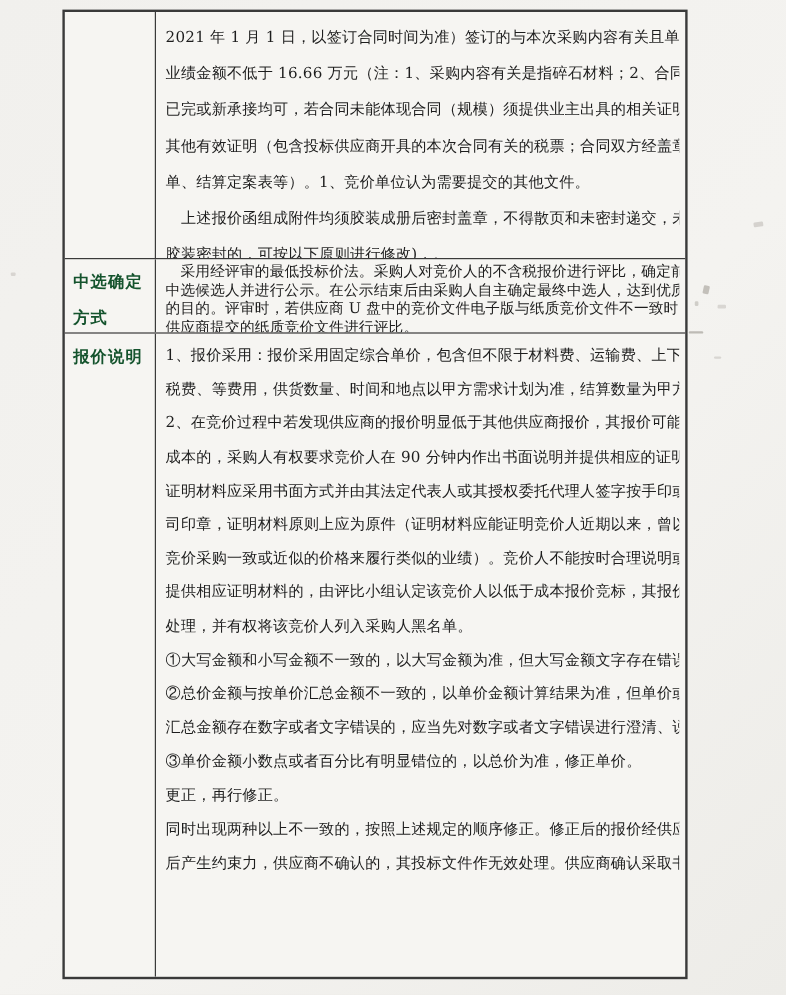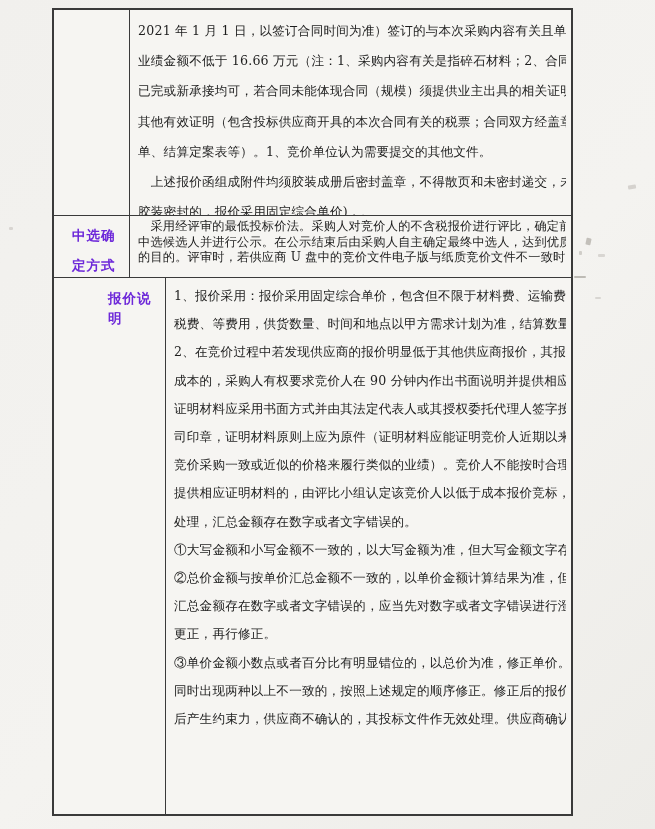--- a/index.html
+++ b/index.html
@@ -25,29 +25,30 @@
     background: #f6f5f2;
     display: grid;
     grid-template-rows: 205px 62px 1fr;
   }
   .t-row { display: flex; min-height: 0; overflow: hidden; }
   .t-row + .t-row { border-top: 1.5px solid #3a3a3a; }
   .cell-label {
     width: 76px;
     flex: 0 0 76px;
     border-right: 1.5px solid #3a3a3a;
-    padding: 4px 3px 0 18px;
+    padding: 4px 3px 0 7px;
     font-size: 13.5px;
     font-weight: bold;
     letter-spacing: 1px;
     line-height: 30px;
-    color: #6d28d9;
+    color: #14532d;
     overflow: hidden;
+    font-family: Liberation Serif, serif;
   }
-  .row-3 .cell-label { padding-top: 10px; line-height: 20px; margin-left: 36px; }
+  .row-3 .cell-label { padding-top: 10px; line-height: 20px; }
   .cell-content {
     flex: 1 1 auto;
     padding: 1px 5px 0 8px;
     color: #1d1d1d;
     overflow: hidden;
   }
   .tline {
     white-space: pre;
     overflow: hidden;
     letter-spacing: 0.2px;
@@ -82,50 +83,51 @@
 
     <div class="t-row row-1">
       <div class="cell-label"></div>
       <div class="cell-content">
           <div class="tline">2021 年 1 月 1 日，以签订合同时间为准）签订的与本次采购内容有关且单个合同</div>
           <div class="tline">业绩金额不低于 16.66 万元（注：1、采购内容有关是指碎石材料；2、合同为在建、</div>
           <div class="tline">已完或新承接均可，若合同未能体现合同（规模）须提供业主出具的相关证明材料或</div>
           <div class="tline">其他有效证明（包含投标供应商开具的本次合同有关的税票；合同双方经盖章的结算</div>
           <div class="tline">单、结算定案表等）。1、竞价单位认为需要提交的其他文件。</div>
           <div class="tline">　上述报价函组成附件均须胶装成册后密封盖章，不得散页和未密封递交，未按要求</div>
-          <div class="tline">胶装密封的，报价采用固定综合单价)，。</div>
+          <div class="tline">胶装密封的，可按以下原则进行修改)，。</div>
         </div>
     </div>
 
     <div class="t-row row-2">
       <div class="cell-label">中选确定方式</div>
       <div class="cell-content">
           <div class="tline">　采用经评审的最低投标价法。采购人对竞价人的不含税报价进行评比，确定前三名</div>
           <div class="tline">中选候选人并进行公示。在公示结束后由采购人自主确定最终中选人，达到优质采购</div>
           <div class="tline">的目的。评审时，若供应商 U 盘中的竞价文件电子版与纸质竞价文件不一致时，按照</div>
+          <div class="tline">供应商提交的纸质竞价文件进行评比。</div>
         </div>
     </div>
 
     <div class="t-row row-3">
       <div class="cell-label">报价说明</div>
       <div class="cell-content">
           <div class="tline">1、报价采用：报价采用固定综合单价，包含但不限于材料费、运输费、上下车费、</div>
           <div class="tline">税费、等费用，供货数量、时间和地点以甲方需求计划为准，结算数量为甲方实收数</div>
           <div class="tline">2、在竞价过程中若发现供应商的报价明显低于其他供应商报价，其报价可能低于其</div>
           <div class="tline">成本的，采购人有权要求竞价人在 90 分钟内作出书面说明并提供相应的证明材料，</div>
           <div class="tline">证明材料应采用书面方式并由其法定代表人或其授权委托代理人签字按手印或盖公</div>
           <div class="tline">司印章，证明材料原则上应为原件（证明材料应能证明竞价人近期以来，曾以与本次</div>
           <div class="tline">竞价采购一致或近似的价格来履行类似的业绩）。竞价人不能按时合理说明或者不能</div>
           <div class="tline">提供相应证明材料的，由评比小组认定该竞价人以低于成本报价竞标，其报价作无效</div>
-          <div class="tline">处理，汇总金额存在数字或者文字错误的。</div>
+          <div class="tline">处理，并有权将该竞价人列入采购人黑名单。</div>
           <div class="tline">①大写金额和小写金额不一致的，以大写金额为准，但大写金额文字存在错误的，应</div>
           <div class="tline">②总价金额与按单价汇总金额不一致的，以单价金额计算结果为准，但单价或者单价</div>
           <div class="tline">汇总金额存在数字或者文字错误的，应当先对数字或者文字错误进行澄清、说明或者</div>
+          <div class="tline">③单价金额小数点或者百分比有明显错位的，以总价为准，修正单价。</div>
           <div class="tline">更正，再行修正。</div>
-          <div class="tline">③单价金额小数点或者百分比有明显错位的，以总价为准，修正单价。</div>
           <div class="tline">同时出现两种以上不一致的，按照上述规定的顺序修正。修正后的报价经供应商确认</div>
           <div class="tline">后产生约束力，供应商不确认的，其投标文件作无效处理。供应商确认采取书面且加</div>
         </div>
     </div>
 
   </div>
 
   <div class="speck s1"></div>
   <div class="speck s2"></div>
   <div class="speck s3"></div>

